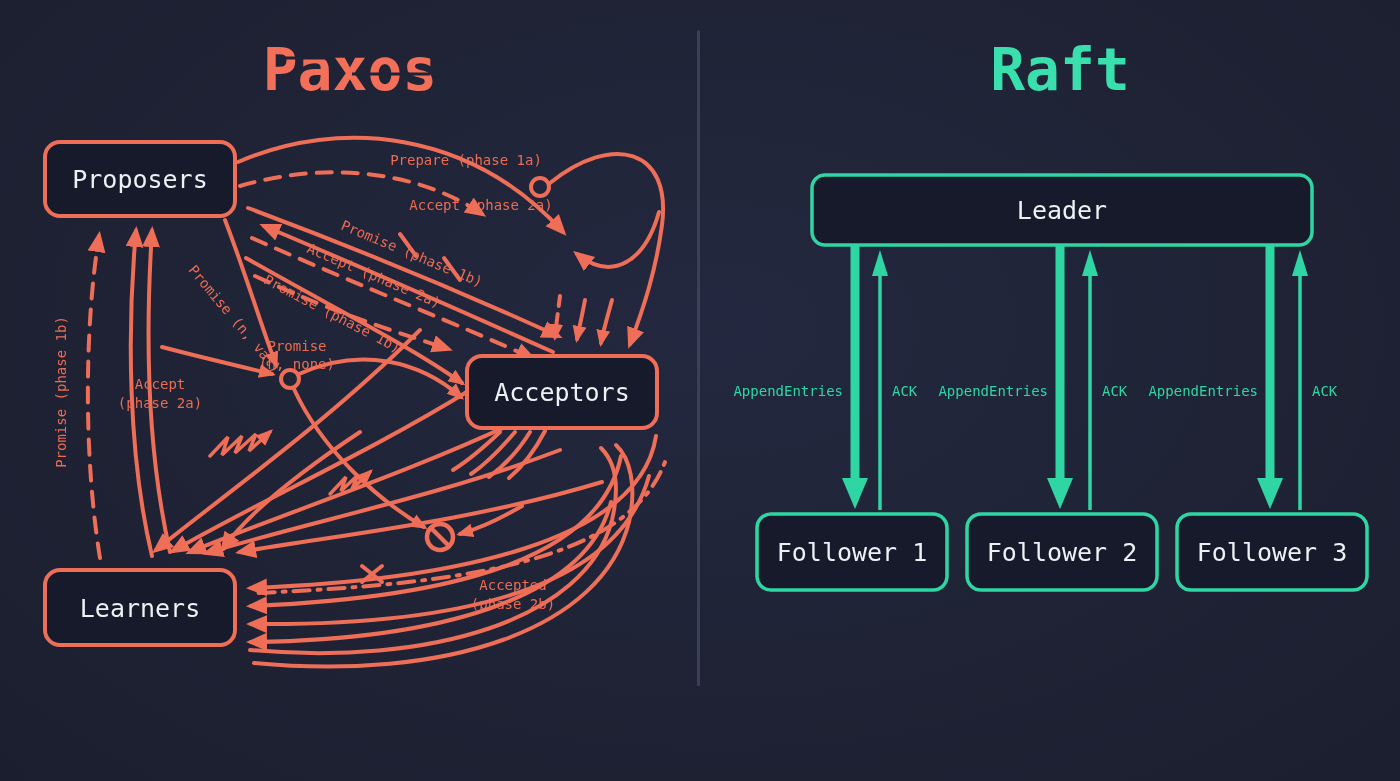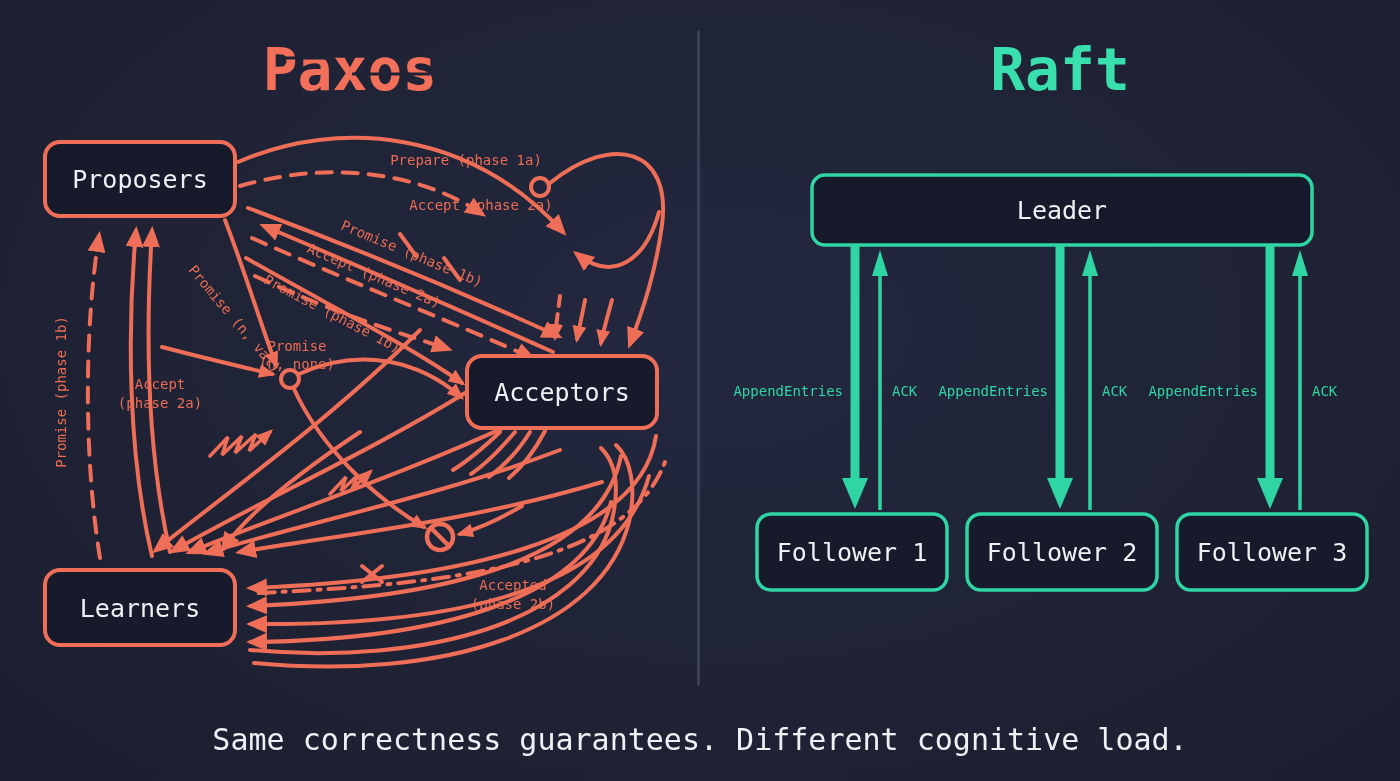--- a/index.html
+++ b/index.html
@@ -174,14 +174,13 @@
       <rect x="45" y="514" width="190" height="76" rx="14" fill="#171a2a" stroke="#2fd6a4" stroke-width="3.5"></rect>
       <text class="node-label" x="140" y="561" text-anchor="middle">Follower 1</text>
       <rect x="255" y="514" width="190" height="76" rx="14" fill="#171a2a" stroke="#2fd6a4" stroke-width="3.5"></rect>
       <text class="node-label" x="350" y="561" text-anchor="middle">Follower 2</text>
       <rect x="465" y="514" width="190" height="76" rx="14" fill="#171a2a" stroke="#2fd6a4" stroke-width="3.5"></rect>
       <text class="node-label" x="560" y="561" text-anchor="middle">Follower 3</text>
     </g>
   </svg>
   </div>
 
-  <div class="caption">Same correctness guarantees. Different cognitive load.</div>
 </div>
 
 </body></html>

